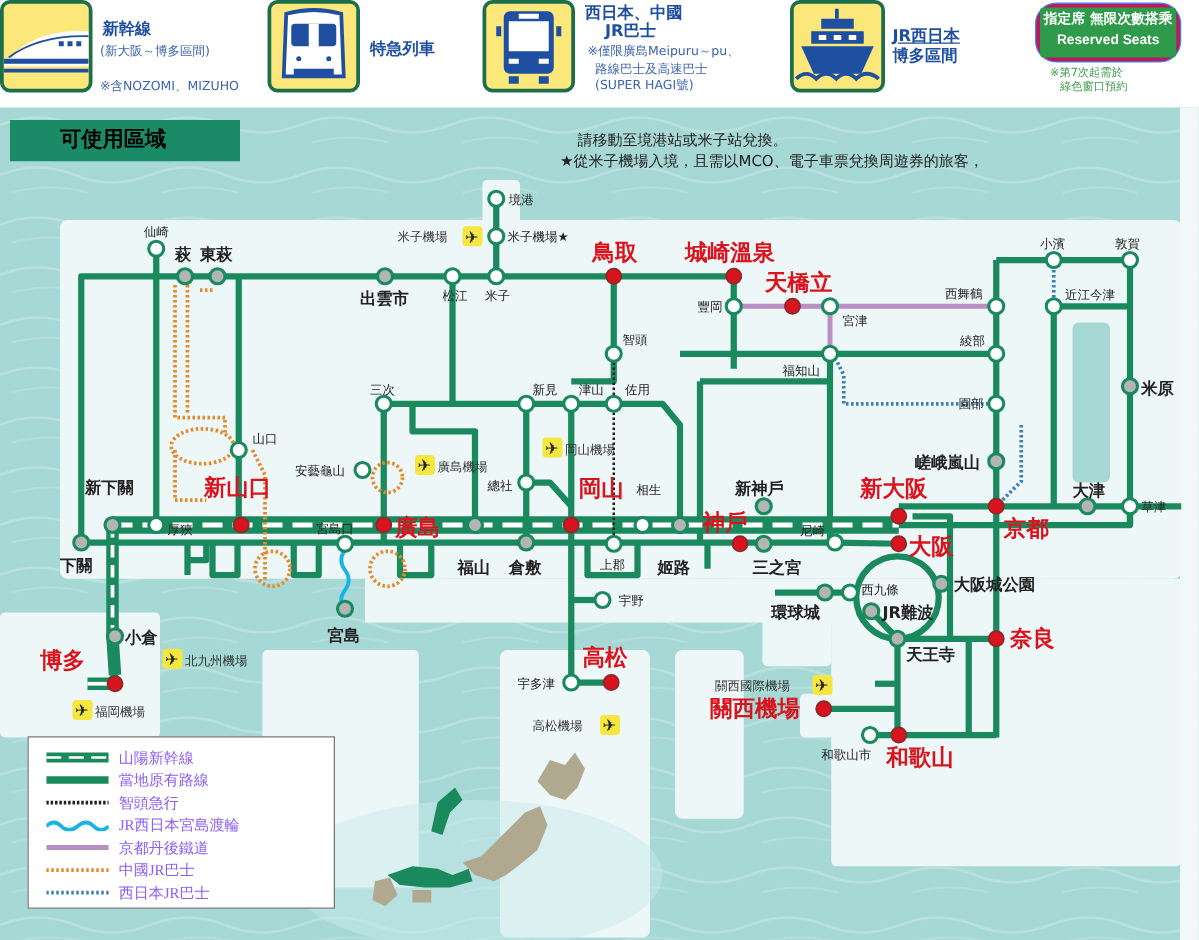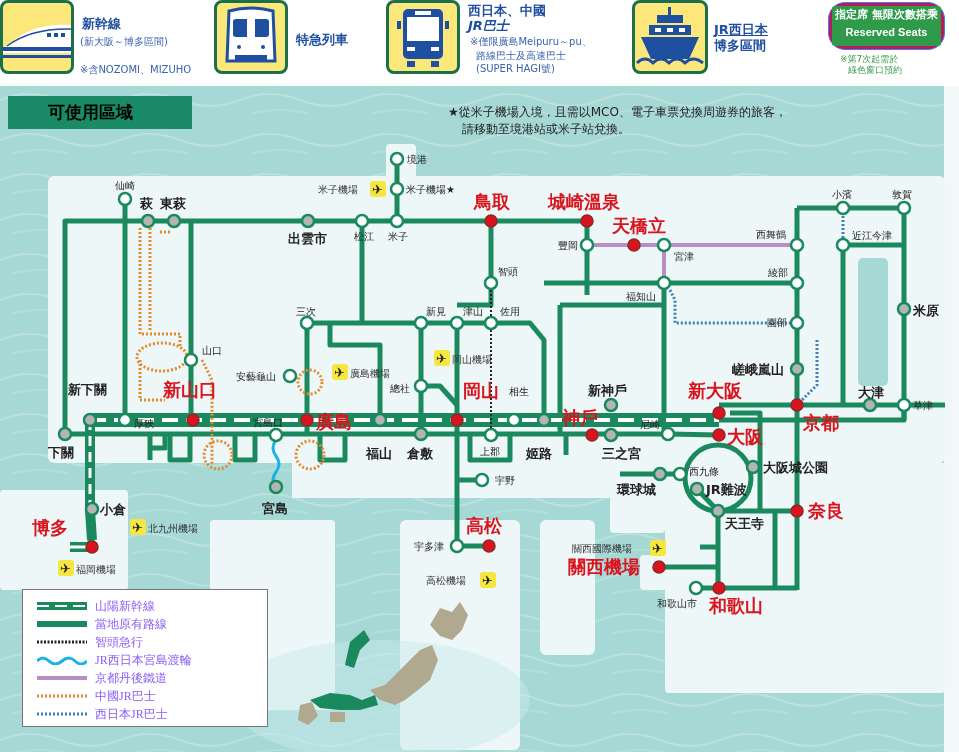--- a/index.html
+++ b/index.html
@@ -59,21 +59,21 @@
       <rect x="26" y="8" width="16" height="4" fill="#fff"></rect>
       <rect x="8" y="18" width="4" height="8" fill="#1e4fa0"></rect>
         <rect x="56" y="18" width="4" height="8" fill="#1e4fa0"></rect>
       <rect x="18" y="58" width="8" height="6" fill="#1e4fa0"></rect>
         <rect x="42" y="58" width="8" height="6" fill="#1e4fa0"></rect>
       <rect x="18" y="44" width="8" height="4" fill="#fff"></rect>
         <rect x="42" y="44" width="8" height="4" fill="#fff"></rect>
     </svg>
   </div>
   <div class="leg-title" style="left:468px;top:3px;">西日本、中國</div>
-  <div class="leg-title" style="left:468px;top:18px;font-style:italic;">JR巴士</div>
+  <div class="leg-title" style="left:484px;top:18px;">JR巴士</div>
   <div class="leg-sub" style="left:470px;top:36px;">※僅限廣島Meipuru～pu、</div>
   <div class="leg-sub" style="left:476px;top:50px;">路線巴士及高速巴士</div>
   <div class="leg-sub" style="left:476px;top:63px;">(SUPER HAGI號)</div>
 
   <div class="icon-box" style="left:632px;width:76px;">
     <svg width="70" height="68" viewBox="0 0 70 68">
       <rect x="33" y="4" width="3" height="8" fill="#1e4fa0"></rect>
       <rect x="22" y="12" width="26" height="8" fill="#1e4fa0"></rect>
       <rect x="14" y="22" width="42" height="10" fill="#1e4fa0"></rect>
       <rect x="20" y="25" width="6" height="4" fill="#fff"></rect>
@@ -521,22 +521,22 @@
     <path d="M420 650 L432 645 L438 660 L430 680 L418 690 L405 700 L395 705 L380 700 L370 690 L385 685 L398 672 L410 660 Z" fill="#b1a98f"></path>
     <path d="M310 700 L330 693 L350 695 L362 700 L375 695 L378 705 L360 710 L340 710 L320 708 Z" fill="#1a8a5e"></path>
     <path d="M300 705 L312 702 L318 716 L308 725 L298 720 Z" fill="#b1a98f"></path>
     <path d="M330 712 L345 712 L345 722 L330 722 Z" fill="#b1a98f"></path>
     <path d="M350 642 L364 630 L370 640 L360 650 L354 668 L345 665 Z" fill="#1a8a5e"></path>
   </g>
 </svg>
 
 <div class="area-title">可使用區域</div>
 <div class="note">
+  <div style="padding-left:14px;">請移動至境港站或米子站兌換。</div>
   <div>★從米子機場入境，且需以MCO、電子車票兌換周遊券的旅客，</div>
-  <div style="padding-left:14px;">請移動至境港站或米子站兌換。</div>
 </div>
 
 <div class="legend">
   <div class="legend-row" style="top:8px;">
     <svg width="50" height="10">
         <rect x="0" y="1" width="50" height="8" fill="#1a8a5e"></rect>
         <path d="M0 5 L50 5" stroke="#fff" stroke-width="2" stroke-dasharray="12 6"></path>
       </svg>
     <span class="lbl">山陽新幹線</span>
   </div>

